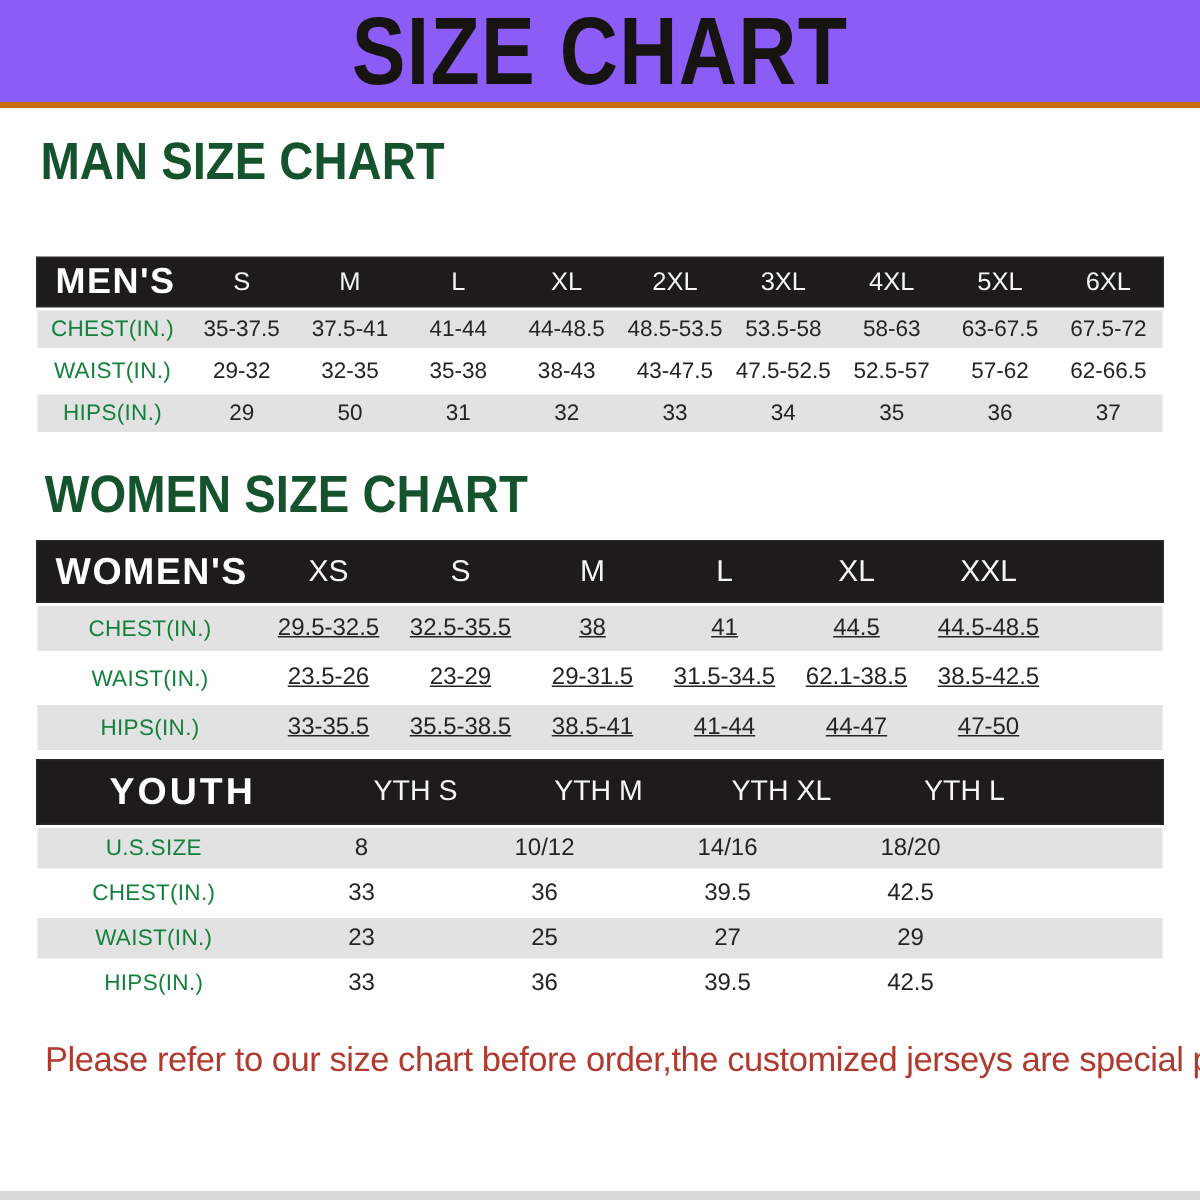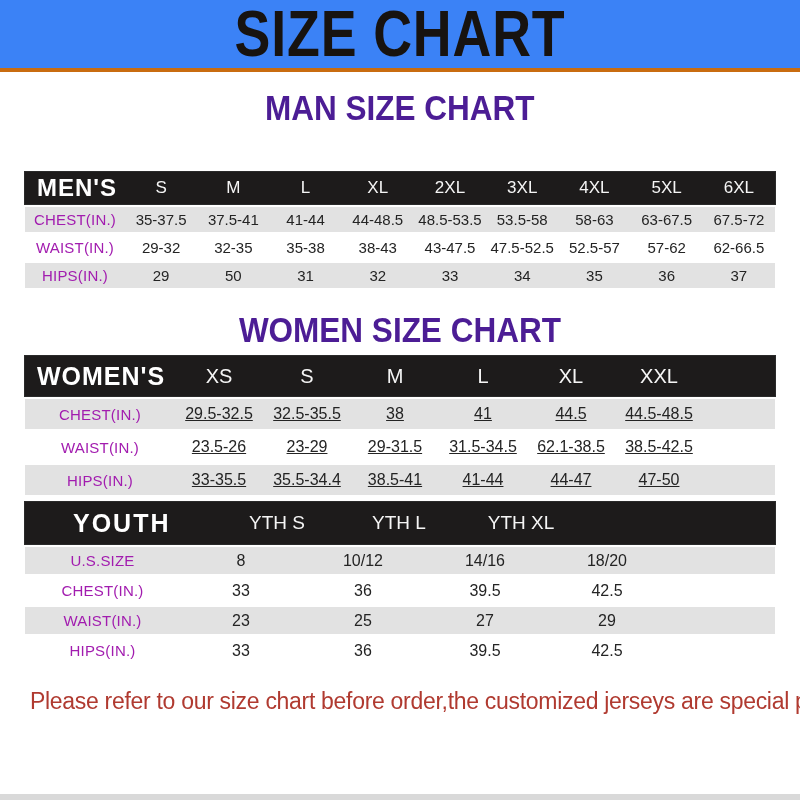--- a/index.html
+++ b/index.html
@@ -7,36 +7,36 @@
     width: 800px; height: 800px;
     background: #ffffff;
     font-family: "Liberation Sans", sans-serif;
     overflow: hidden;
     position: relative;
   }
 
   
   .banner {
     height: 68px;
-    background: #3b82f6;
+    background: #8b5cf6;
     border-bottom: 4px solid #c96c10;
     display: flex; align-items: center; justify-content: center;
   }
   .banner-title {
     display: inline-block;
     font-size: 64px; font-weight: bold; color: #171310;
     letter-spacing: 1px; line-height: 1;
     transform: scaleX(0.84);
     white-space: nowrap;
   }
 
   
   .sec-title {
-    margin: 1px; text-align: center;
-    font-size: 35px; font-weight: bold; color: #4c1d95;
+    margin: 12px; 
+    font-size: 35px; font-weight: bold; color: #14532d;
     letter-spacing: 0px; line-height: 1.1;
   }
   .sec-title > span { display: inline-block; transform: scaleX(0.9); white-space: nowrap; }
   .sec-men   .sec-title { margin-top: 17px; }
   .sec-women .sec-title { margin-top: 23px; }
   .sec-youth .sec-title { margin-top: 38px; }
 
   
   .table { margin: 7px 25px 0 25px; }
   .trow {
@@ -49,21 +49,21 @@
 
   .thead {
     background: #1d1b1b; color: #f5f5f5;
     box-shadow: 0 0 0 1px #2a2a2a;
   }
   .hlabel {
     text-align: left; padding-left: 12px;
     font-weight: bold; color: #ffffff; letter-spacing: 1px;
   }
 
-  .rlabel { font-size: 15px; letter-spacing: 0.2px; color: #a21caf; }
+  .rlabel { font-size: 15px; letter-spacing: 0.2px; color: #15803d; }
   .cell   { font-size: 15px; }
 
   
   .sec-men .trow  { grid-template-columns: 100px repeat(9, 1fr); height: 25px; }
   .sec-men .thead { height: 32px; margin-top: 44px; }
   .sec-men .hlabel { font-size: 24px; }
   .sec-men .hcol  { font-size: 17px; }
 
   
   .sec-women .trow  { grid-template-columns: 150px repeat(6, 88px) 1fr; height: 30px; }
@@ -184,36 +184,37 @@
             <div class="cell">23.5-26</div>
             <div class="cell">23-29</div>
             <div class="cell">29-31.5</div>
             <div class="cell">31.5-34.5</div>
             <div class="cell">62.1-38.5</div>
             <div class="cell">38.5-42.5</div>
           </div>
           <div class="trow gray">
             <div class="rlabel">HIPS(IN.)</div>
             <div class="cell">33-35.5</div>
-            <div class="cell">35.5-34.4</div>
+            <div class="cell">35.5-38.5</div>
             <div class="cell">38.5-41</div>
             <div class="cell">41-44</div>
             <div class="cell">44-47</div>
             <div class="cell">47-50</div>
           </div>
         </div>
     </section>
 
     <section class="sec sec-youth">
       <div class="table">
           <div class="trow thead">
             <div class="hlabel">YOUTH</div>
             <div class="hcol">YTH S</div>
+            <div class="hcol">YTH M</div>
+            <div class="hcol">YTH XL</div>
             <div class="hcol">YTH L</div>
-            <div class="hcol">YTH XL</div>
           </div>
           <div class="trow gray">
             <div class="rlabel">U.S.SIZE</div>
             <div class="cell">8</div>
             <div class="cell">10/12</div>
             <div class="cell">14/16</div>
             <div class="cell">18/20</div>
           </div>
           <div class="trow white">
             <div class="rlabel">CHEST(IN.)</div>

